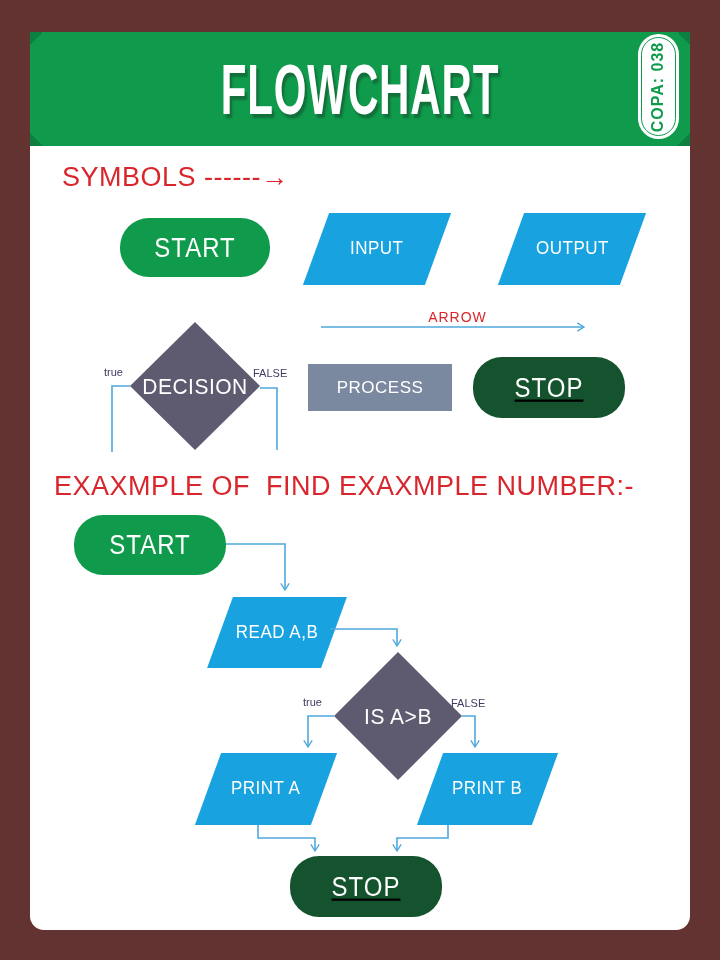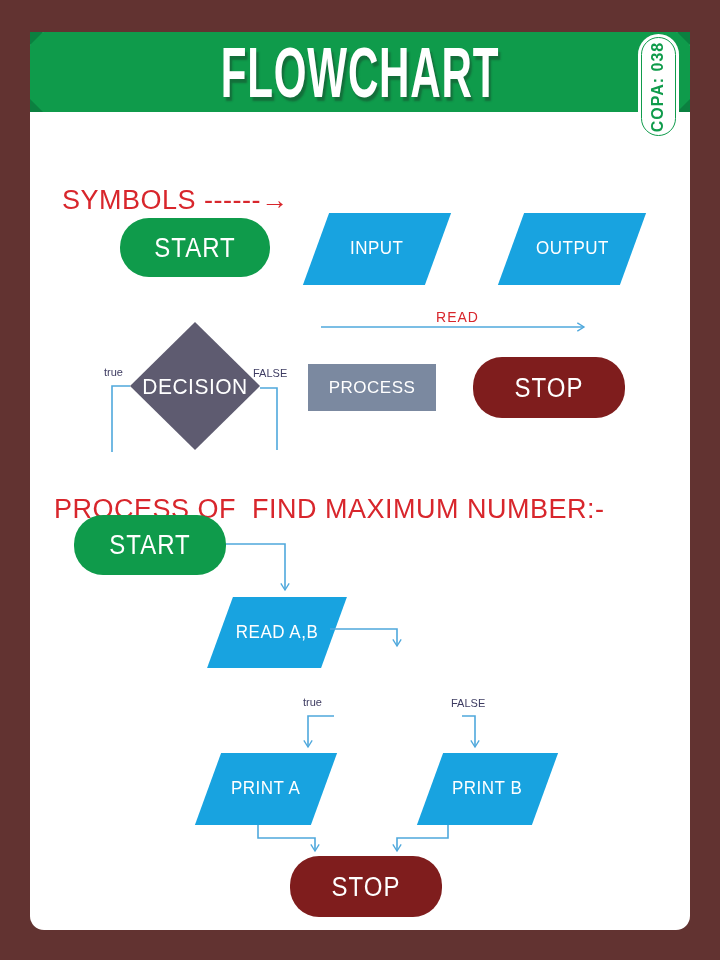--- a/index.html
+++ b/index.html
@@ -11,21 +11,21 @@
     overflow: hidden;
   }
   .card {
     position: absolute; left: 30px; top: 32px;
     width: 660px; height: 898px;
     background: #ffffff;
     border-radius: 14px;
   }
   .header {
     position: absolute; left: 30px; top: 32px;
-    width: 660px; height: 80px;
+    width: 660px; height: 114px;
     background: #0f9b4b;
     border-radius: 14px 14px 0 0;
   }
   .title {
     position: absolute; left: 50%; top: 50%;
     margin: 0;
     transform: translate(-50%,-50%) scale(0.78, 1.3);
     font-size: 54px; font-weight: 700; letter-spacing: 1px;
     color: #ffffff; white-space: nowrap;
     text-shadow: 3px 3px 2px rgba(30,30,30,0.35);
@@ -48,25 +48,24 @@
   }
   .badge-text {
     transform: rotate(-90deg);
     white-space: nowrap;
     color: #0f9b4b; font-weight: 700; font-size: 16px; letter-spacing: 1px;
   }
   .red-heading {
     position: absolute;
     color: #d8262c; font-size: 27px; letter-spacing: 0.5px;
     white-space: pre;
-    margin-top: 23px;
   }
   .shape { position: absolute; display: flex; align-items: center; justify-content: center; }
   .pill-green { background: #0f9b4b; border-radius: 29px; align-items: center; }
-  .pill-red   { background: #7f1d1d; border-radius: 29px; }
+  .pill-red   { background: #14532d; border-radius: 29px; text-decoration: underline; }
   .para { background: #18a3e0; transform: skewX(-20deg); }
   .para .lbl { transform: skewX(20deg); }
   .diamond { background: #5e5b70; clip-path: polygon(50% 0, 100% 50%, 50% 100%, 0 50%); }
   .rect-gray { background: #7b89a0; }
   .lbl { color: #ffffff; letter-spacing: 0.5px; }
   .lbl-big { font-size: 24px; transform: scaleY(1.15); letter-spacing: 1px; }
   .para .lbl-mid { transform: skewX(20deg) scaleY(1.05); }
   .lbl-mid { font-size: 17px; }
   .lbl-dec { font-size: 21px; transform: scaleY(1.08); }
   .branch-lbl { position: absolute; font-size: 11px; color: #3e3c62; }
@@ -101,46 +100,49 @@
   </div>
 
   <div class="shape para" style="left:316px; top:213px; width:122px; height:72px;">
     <span class="lbl lbl-mid">INPUT</span>
   </div>
 
   <div class="shape para" style="left:511px; top:213px; width:122px; height:72px;">
     <span class="lbl lbl-mid">OUTPUT</span>
   </div>
 
-  <div class="arrow-lbl" style="left:395px; top:309px; width:125px;">READ</div>
+  <div class="arrow-lbl" style="left:395px; top:309px; width:125px;">ARROW</div>
 
   <div class="shape diamond" style="left:130px; top:322px; width:130px; height:128px;">
     <span class="lbl lbl-dec">DECISION</span>
   </div>
   <div class="branch-lbl" style="left:104px; top:366px;">true</div>
   <div class="branch-lbl" style="left:253px; top:367px;">FALSE</div>
 
-  <div class="shape rect-gray" style="left:308px; top:364px; width:128px; height:47px;">
+  <div class="shape rect-gray" style="left:308px; top:364px; width:144px; height:47px;">
     <span class="lbl lbl-mid">PROCESS</span>
   </div>
 
   <div class="shape pill-red" style="left:473px; top:357px; width:152px; height:61px;">
     <span class="lbl lbl-big">STOP</span>
   </div>
 
-  <div class="red-heading" style="left:54px; top:471px;">PROCESS OF  FIND MAXIMUM NUMBER:-</div>
+  <div class="red-heading" style="left:54px; top:471px;">EXAXMPLE OF  FIND EXAXMPLE NUMBER:-</div>
 
   <div class="shape pill-green" style="left:74px; top:515px; width:152px; height:60px;">
     <span class="lbl lbl-big">START</span>
   </div>
 
   <div class="shape para" style="left:220px; top:597px; width:114px; height:71px;">
     <span class="lbl lbl-mid">READ A,B</span>
   </div>
 
+  <div class="shape diamond" style="left:334px; top:652px; width:128px; height:128px;">
+    <span class="lbl lbl-dec">IS A&gt;B</span>
+  </div>
   <div class="branch-lbl" style="left:303px; top:696px;">true</div>
   <div class="branch-lbl" style="left:451px; top:697px;">FALSE</div>
 
   <div class="shape para" style="left:208px; top:753px; width:116px; height:72px;">
     <span class="lbl lbl-mid">PRINT A</span>
   </div>
 
   <div class="shape para" style="left:430px; top:753px; width:115px; height:72px;">
     <span class="lbl lbl-mid">PRINT B</span>
   </div>

